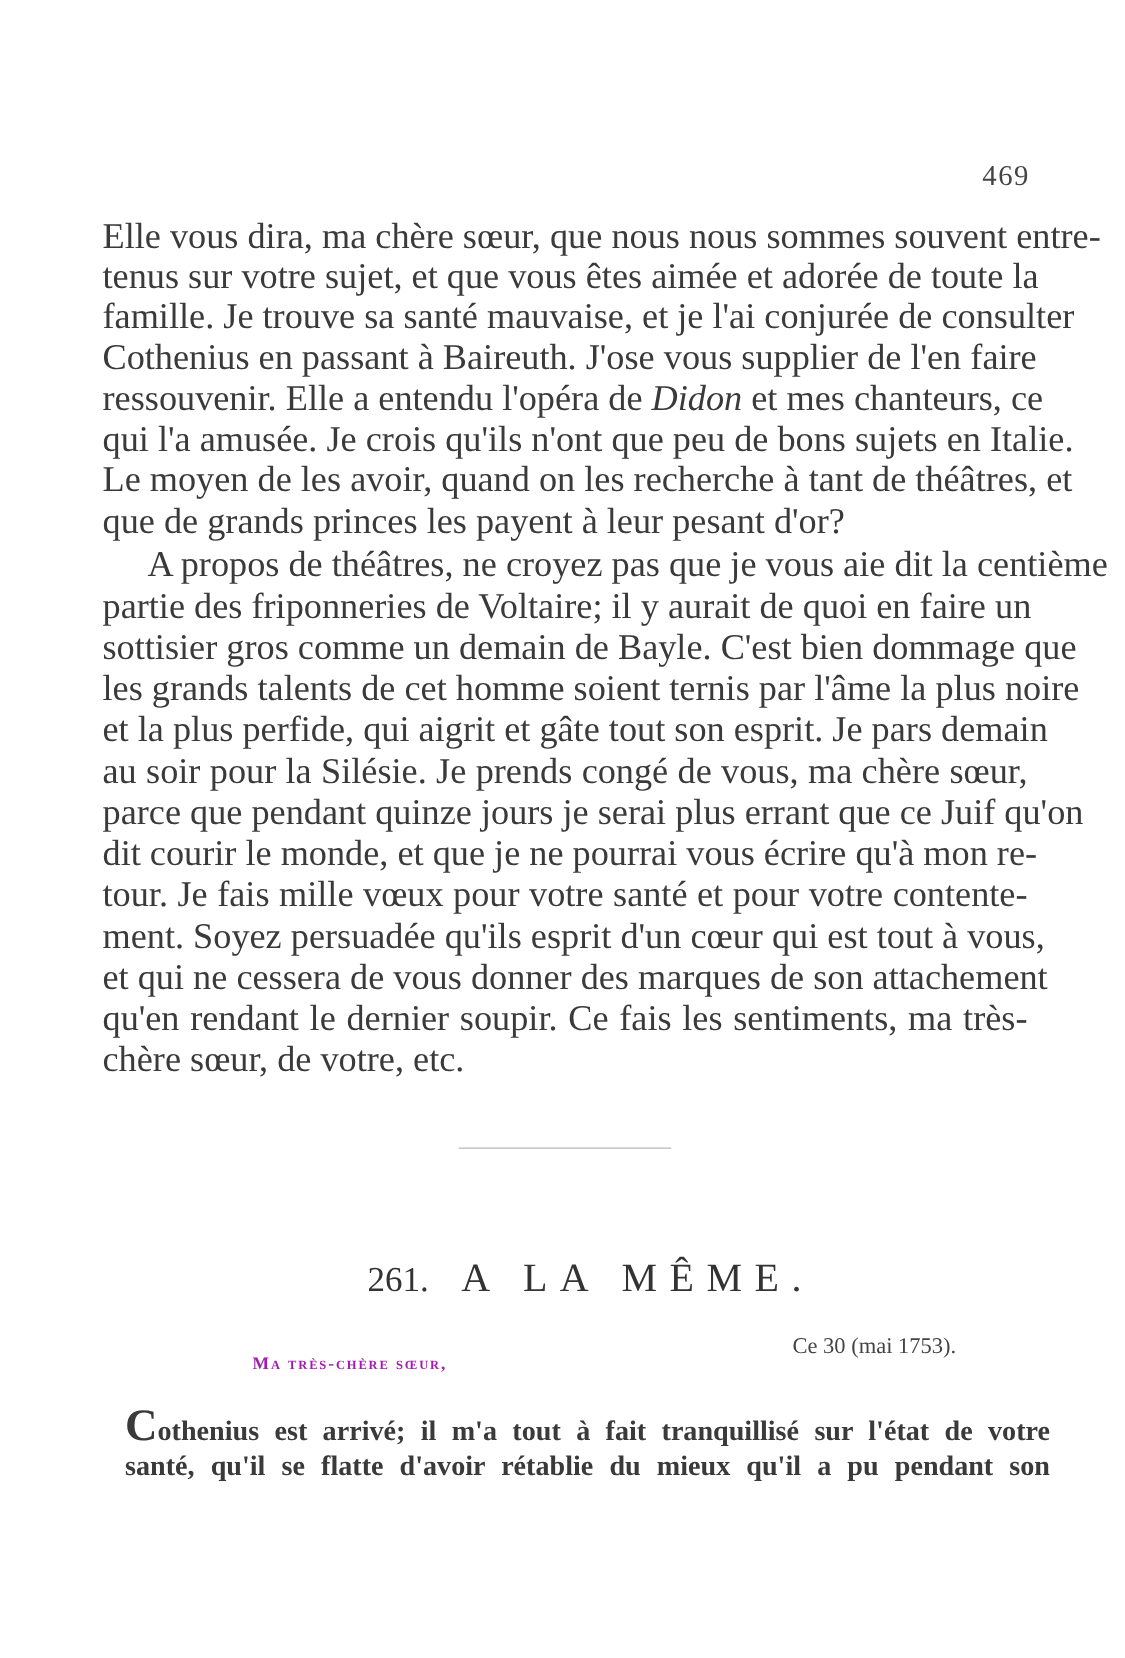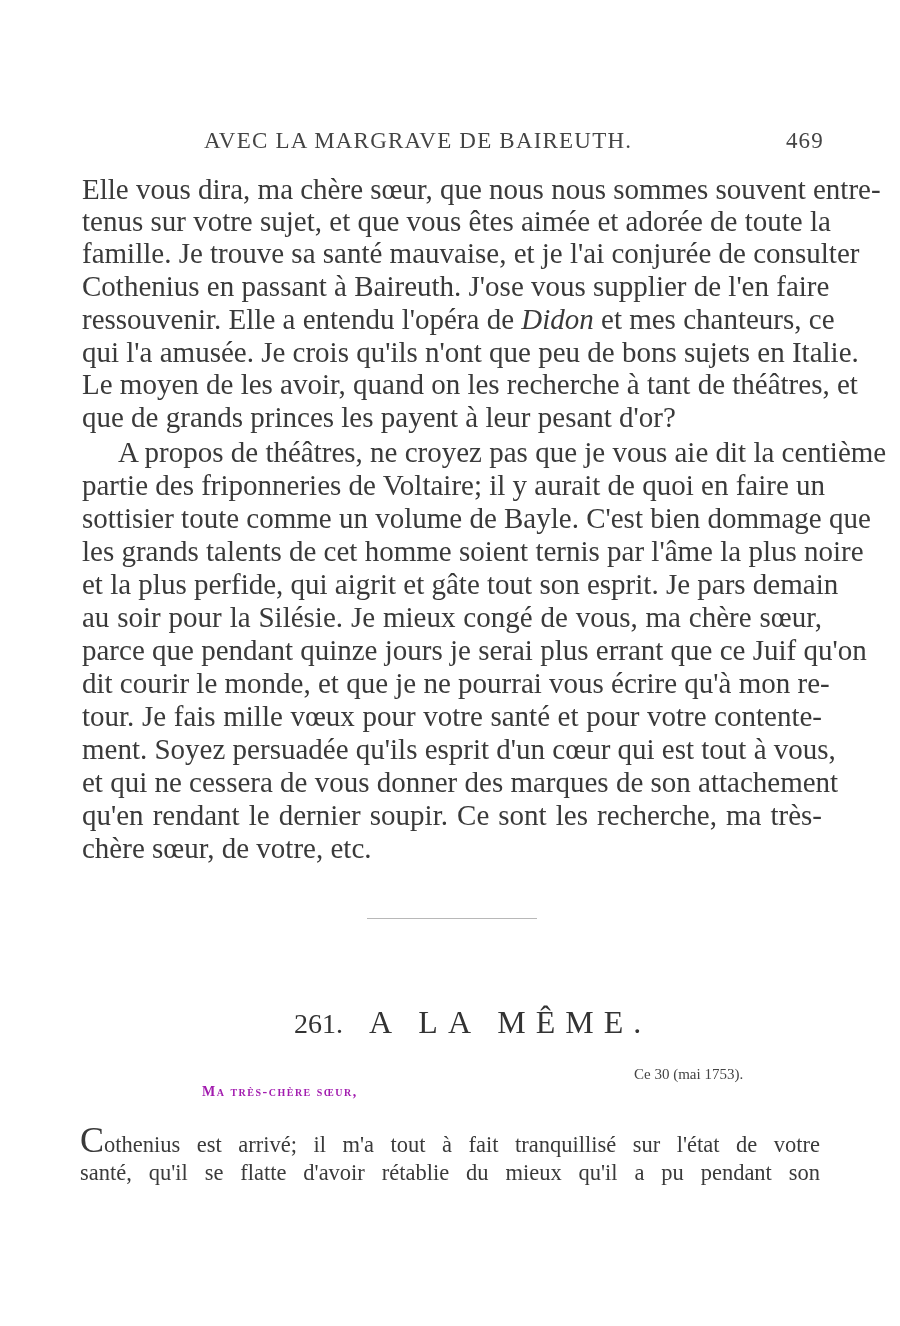--- a/index.html
+++ b/index.html
@@ -79,81 +79,81 @@
     }
     .letter-heading .title {
       font-size: 32px;
       letter-spacing: 10px;
       text-align: right;
     }
     .dateline {
       position: absolute;
       top: 1066px;
       left: 634px;
-      font-size: 15px;
+      font-size: 18px;
       white-space: nowrap;
       color: #444444;
     }
     .salutation {
       position: absolute;
       top: 1084px;
       left: 202px;
       font-size: 14px;
       white-space: nowrap;
       font-variant: small-caps;
       letter-spacing: 1.5px;
       color: #a21caf;
       font-weight: bold;
     }
     .drop-line {
       position: absolute;
-      left: 80px;
+      left: 100px;
       width: 740px;
       font-size: 22.5px;
       line-height: 32px;
       white-space: nowrap;
       text-align: justify;
       text-align-last: justify;
       color: #3a3a3a;
+      font-weight: bold;
     }
     .drop-cap {
       font-size: 36px;
       line-height: 32px;
     }
   </style>
 </head>
 <body>
 
 <div class="running-head">
-  <span class="rh-title">AVEC LA MARGRAVE DE BAIREUTH.</span>
   <span class="rh-page">469</span>
 </div>
 
 <div>
   <div class="line" style="top:173px">Elle vous dira, ma chère sœur, que nous nous sommes souvent entre-</div>
   <div class="line" style="top:205px">tenus sur votre sujet, et que vous êtes aimée et adorée de toute la</div>
   <div class="line" style="top:237px">famille. Je trouve sa santé mauvaise, et je l'ai conjurée de consulter</div>
   <div class="line" style="top:270px">Cothenius en passant à Baireuth. J'ose vous supplier de l'en faire</div>
   <div class="line" style="top:303px"><span>ressouvenir. Elle a entendu l'opéra de </span><em>Didon</em><span> et mes chanteurs, ce</span></div>
   <div class="line" style="top:336px">qui l'a amusée. Je crois qu'ils n'ont que peu de bons sujets en Italie.</div>
   <div class="line" style="top:368px">Le moyen de les avoir, quand on les recherche à tant de théâtres, et</div>
   <div class="line last" style="top:401px">que de grands princes les payent à leur pesant d'or?</div>
 
   <div class="line indent" style="top:436px">A propos de théâtres, ne croyez pas que je vous aie dit la centième</div>
   <div class="line" style="top:469px">partie des friponneries de Voltaire; il y aurait de quoi en faire un</div>
-  <div class="line" style="top:502px">sottisier toute comme un volume de Bayle. C'est bien dommage que</div>
+  <div class="line" style="top:502px">sottisier gros comme un demain de Bayle. C'est bien dommage que</div>
   <div class="line" style="top:535px">les grands talents de cet homme soient ternis par l'âme la plus noire</div>
   <div class="line" style="top:568px">et la plus perfide, qui aigrit et gâte tout son esprit. Je pars demain</div>
-  <div class="line" style="top:601px">au soir pour la Silésie. Je mieux congé de vous, ma chère sœur,</div>
+  <div class="line" style="top:601px">au soir pour la Silésie. Je prends congé de vous, ma chère sœur,</div>
   <div class="line" style="top:634px">parce que pendant quinze jours je serai plus errant que ce Juif qu'on</div>
   <div class="line" style="top:667px">dit courir le monde, et que je ne pourrai vous écrire qu'à mon re-</div>
   <div class="line" style="top:700px">tour. Je fais mille vœux pour votre santé et pour votre contente-</div>
   <div class="line" style="top:733px">ment. Soyez persuadée qu'ils esprit d'un cœur qui est tout à vous,</div>
   <div class="line" style="top:766px">et qui ne cessera de vous donner des marques de son attachement</div>
-  <div class="line" style="top:799px">qu'en rendant le dernier soupir. Ce sont les recherche, ma très-</div>
+  <div class="line" style="top:799px">qu'en rendant le dernier soupir. Ce fais les sentiments, ma très-</div>
   <div class="line last" style="top:832px">chère sœur, de votre, etc.</div>
 </div>
 
 <div class="divider"></div>
 
 <div class="letter-heading">
   <span class="num">261.</span><span class="title">A LA MÊME.</span>
 </div>
 
 <div class="dateline">Ce 30 (mai 1753).</div>

